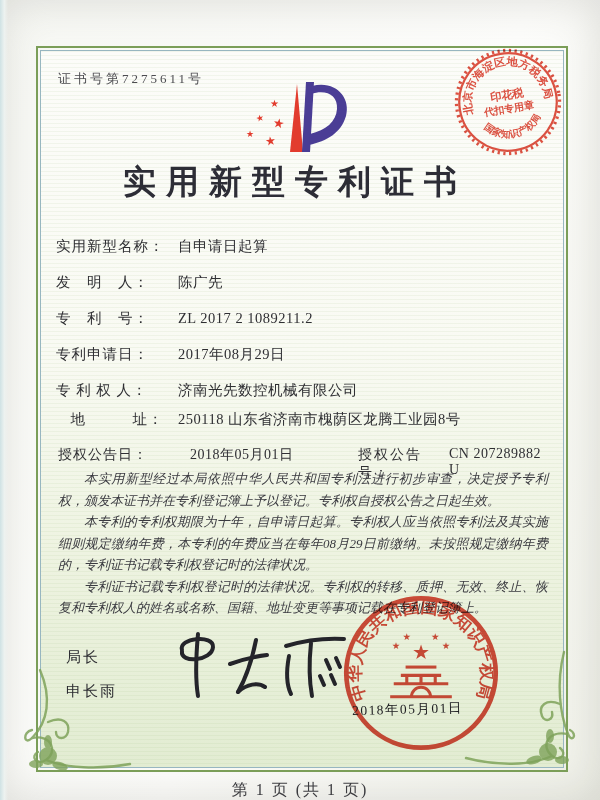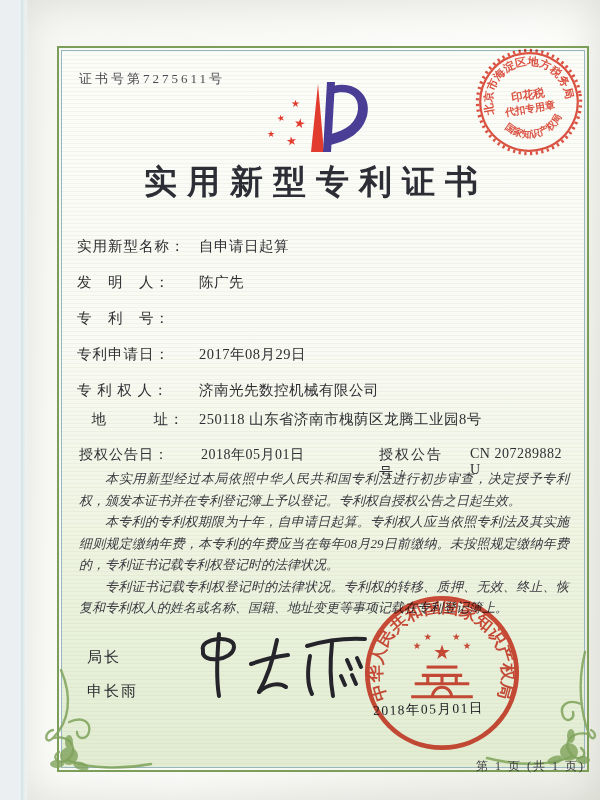--- a/index.html
+++ b/index.html
@@ -1,20 +1,20 @@
 <!DOCTYPE html>
 <html><head>
 <meta charset="utf-8">
 <style>
   html,body{margin:0;padding:0;}
   body{width:600px;height:800px;position:relative;background:#eceff2;
        font-family:"Liberation Sans",sans-serif;overflow:hidden;}
   .page{position:absolute;inset:0;
         background:linear-gradient(115deg,#f7f8f4 0%,#fdfdfb 55%,#f1f2ea 100%);
-        box-shadow:inset 0 0 46px rgba(110,110,100,.22);margin-left:21px;}
+        box-shadow:inset 0 0 46px rgba(110,110,100,.22);}
   .scan-edge{position:absolute;left:0;top:0;bottom:0;width:8px;
         background:linear-gradient(90deg,#cfe2e4,#edf2f0 55%,rgba(255,255,255,0));}
   .crease{position:absolute;left:443px;top:52px;width:7px;height:410px;
         background:linear-gradient(90deg,rgba(0,0,0,0),rgba(140,140,128,.16),rgba(0,0,0,0));}
   .frame{position:absolute;left:36px;top:46px;width:528px;height:722px;
         border:2px solid #7b9e58;}
   .frame-inner{position:absolute;inset:2px;border:1px solid #97b6c0;
         background:
           repeating-linear-gradient(180deg,rgba(148,184,118,.10) 0 1px,rgba(255,255,255,0) 1px 4px),
           linear-gradient(180deg,#fcfcf9 0%,#f9faf3 42%,#eef3e1 70%,#e2ecd2 100%);}
@@ -27,41 +27,41 @@
         font-size:33px;font-weight:700;letter-spacing:10px;text-indent:10px;color:#2d2d36;}
 
   .fields{position:absolute;left:56px;top:236px;width:470px;font-size:14.5px;color:#2f2f33;}
   .frow{display:flex;margin-bottom:15px;line-height:21px;}
   .frow.tight{margin-top:-7px;text-align:center;}
   .fl{flex:0 0 122px;white-space:pre;letter-spacing:1px;}
   .fv{letter-spacing:.5px;}
 
   .grant-row{position:absolute;left:58px;top:446px;width:492px;display:flex;
         font-size:14px;color:#2f2f33;}
-  .grant-left{flex:0 0 300px;display:flex;}
+  .grant-left{flex:0 0 300px;display:flex;gap:10px;}
   .grant-right{display:flex;}
 
   .paras{position:absolute;left:58px;top:468px;width:490px;font-size:13px;
         line-height:21.5px;color:#3a3a40;font-style:italic;}
   .paras p{margin:0;text-indent:2em;text-align:justify;}
 
   .signer-title{position:absolute;left:66px;top:648px;font-size:15px;color:#2b2b30;letter-spacing:2px;}
   .signer-name{position:absolute;left:66px;top:682px;font-size:15px;color:#2b2b30;letter-spacing:2px;}
   .autograph{position:absolute;left:168px;top:628px;width:195px;height:92px;}
 
   .seal{mix-blend-mode:multiply;}
   .tax-seal{position:absolute;left:452px;top:46px;width:112px;height:112px;
         color:#de4434;transform:rotate(-9deg);opacity:.92;}
   .cnipa-seal{position:absolute;left:338px;top:590px;width:166px;height:166px;
         color:#d63a2a;opacity:.9;}
   .seal-date{position:absolute;left:352px;top:700px;width:160px;font-size:13.5px;
         color:#1d1d20;letter-spacing:1.5px;transform:rotate(-1.5deg);}
 
-  .footer{position:absolute;left:36px;top:758px;width:528px;text-align:right;
-        font-size:12px;letter-spacing:2px;color:#3c3c40;}
+  .footer{position:absolute;left:36px;top:780px;width:528px;text-align:center;
+        font-size:16px;letter-spacing:2px;color:#3c3c40;}
 
   .ornament{position:absolute;pointer-events:none;}
   .orn-bl{left:18px;top:664px;width:120px;height:122px;}
   .orn-br{left:460px;top:648px;width:122px;height:126px;}
 </style>
 </head>
 <body>
 
 <div class="page">
   <div class="scan-edge"></div>
@@ -121,20 +121,21 @@
     <div class="frow">
       <span class="fl">实用新型名称：</span>
       <span class="fv">自申请日起算</span>
     </div>
     <div class="frow">
       <span class="fl">发　明　人：</span>
       <span class="fv">陈广先</span>
     </div>
     <div class="frow">
       <span class="fl">专　利　号：</span>
+      <span class="fv">ZL 2017 2 1089211.2</span>
     </div>
     <div class="frow">
       <span class="fl">专利申请日：</span>
       <span class="fv">2017年08月29日</span>
     </div>
     <div class="frow">
       <span class="fl">专 利 权 人：</span>
       <span class="fv">济南光先数控机械有限公司</span>
     </div>
     <div class="frow tight">

